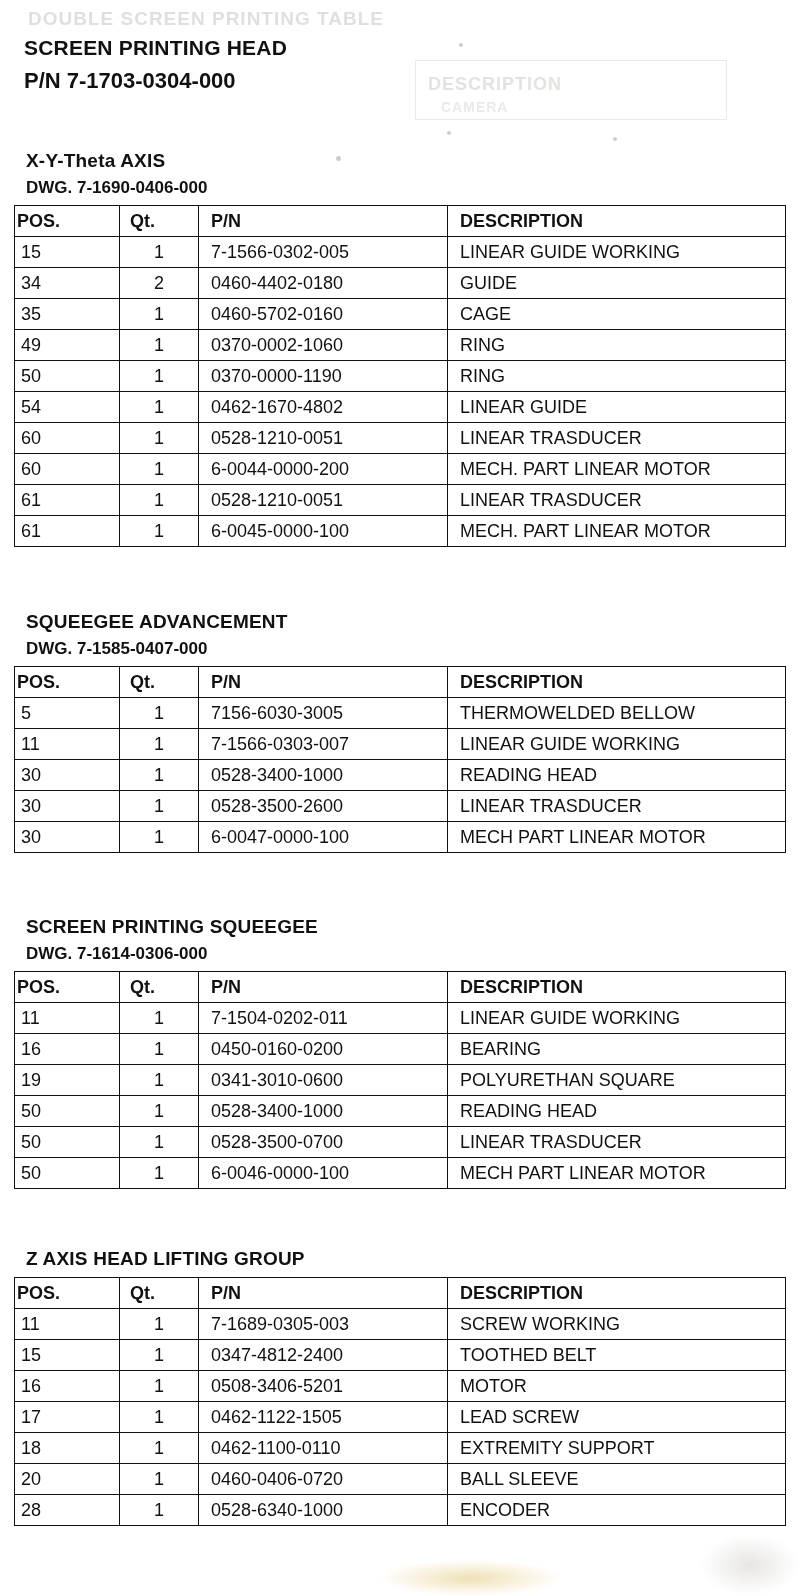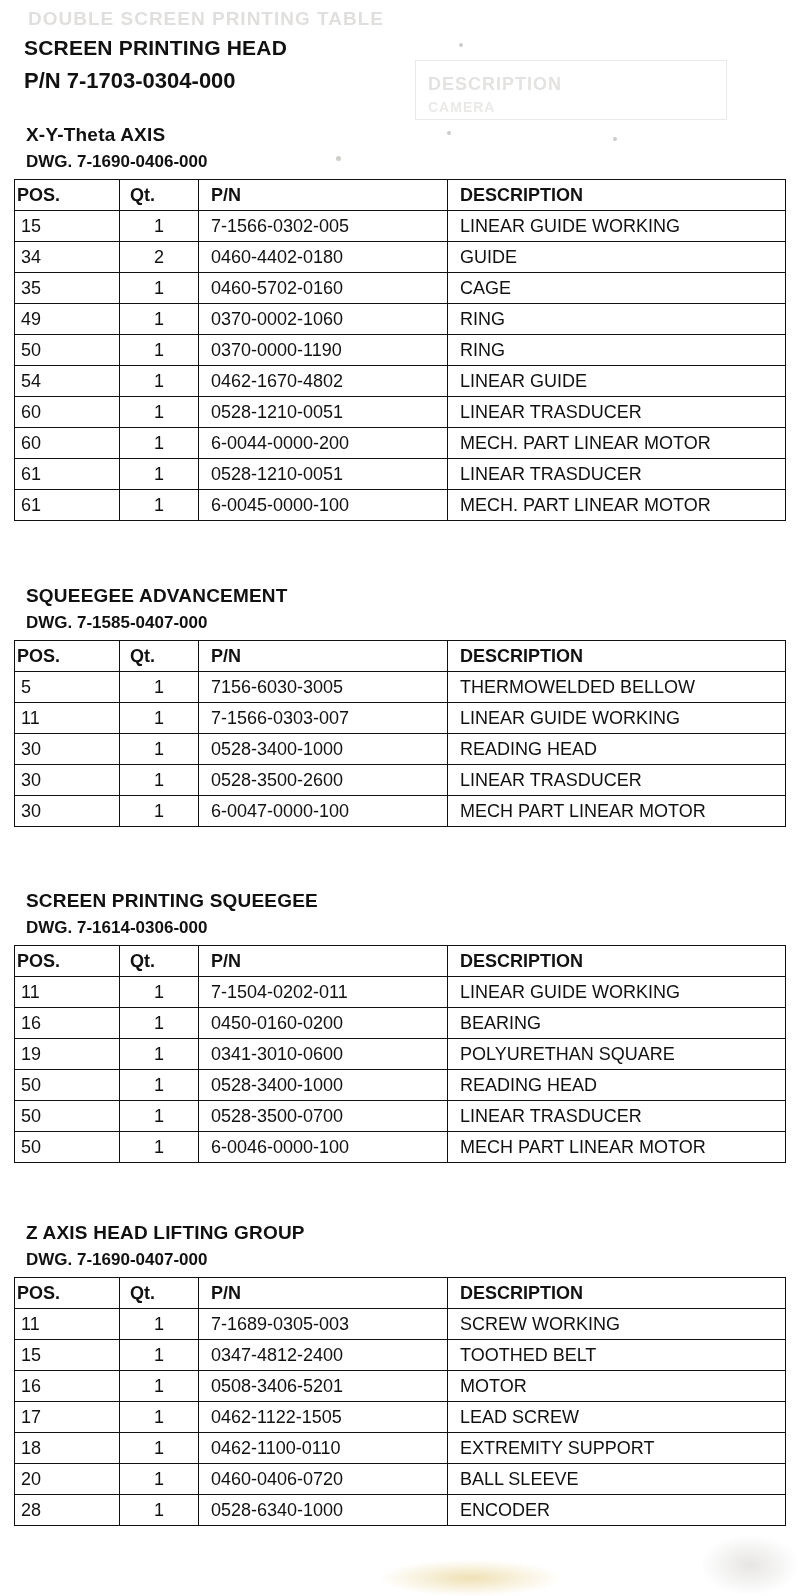--- a/index.html
+++ b/index.html
@@ -32,21 +32,21 @@
     opacity: .55;
   }
   .ghost-desc {
     top: 74px;
     left: 428px;
     font-size: 18px;
     opacity: .5;
   }
   .ghost-desc2 {
     top: 99px;
-    left: 428px;
+    left: 441px;
     font-size: 14px;
     opacity: .38;
   }
   .ghost-box {
     position: absolute;
     top: 60px;
     left: 415px;
     width: 310px;
     height: 58px;
     border: 1px solid #e2e0dd;
@@ -92,20 +92,21 @@
   .doc-head .line2 {
     font-size: 22px;
     font-weight: bold;
     margin-top: 8px;
   }
 
   .section {
     position: absolute;
     left: 14px;
     width: 772px;
+    margin-top: 26px;
   }
   .sec-title {
     font-size: 19px;
     font-weight: bold;
     margin-left: 12px;
     letter-spacing: .2px;
   }
   .sec-dwg {
     font-size: 17px;
     font-weight: bold;
@@ -332,21 +333,20 @@
           <td class="c-qt">1</td>
           <td class="c-pn">6-0046-0000-100</td>
           <td class="c-desc">MECH PART LINEAR MOTOR</td>
         </tr>
       </tbody>
     </table>
   </div>
 
   <div class="section" style="top:1222px;">
     <div class="sec-title">Z AXIS HEAD LIFTING GROUP</div>
-    <div class="sec-dwg">DWG. 7-1690-0407-000</div>
     <table class="parts">
       <thead>
         <tr>
           <th class="c-pos">POS.</th>
           <th class="c-qt">Qt.</th>
           <th class="c-pn">P/N</th>
           <th class="c-desc">DESCRIPTION</th>
         </tr>
       </thead>
       <tbody>

